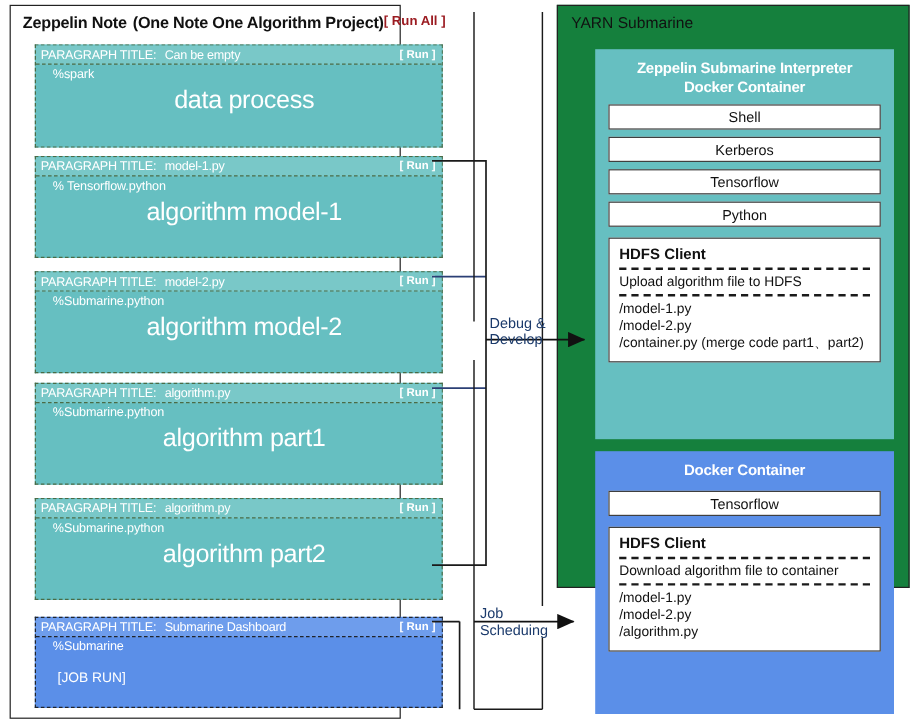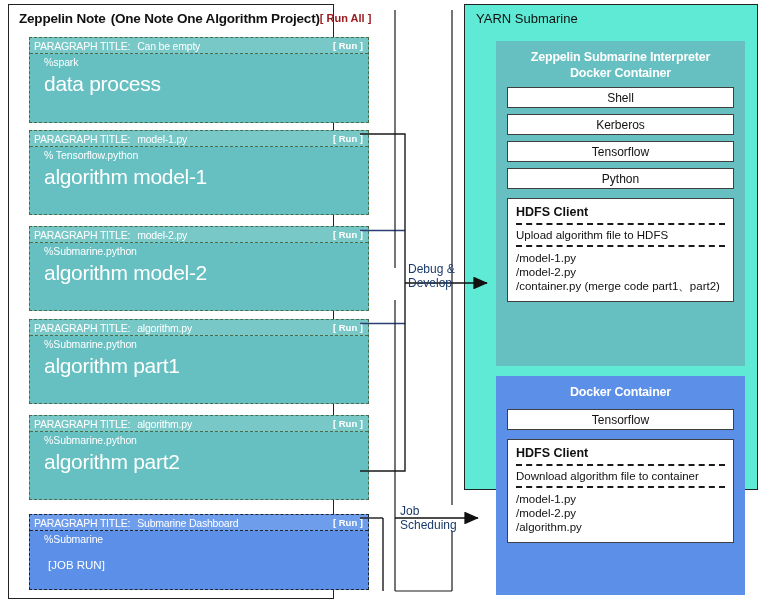--- a/index.html
+++ b/index.html
@@ -107,20 +107,21 @@
     position: relative;
     padding: 2px 5px 0 14px;
   }
   .p-interp {
     font-size: 10.5px;
     color: #ffffff;
     white-space: nowrap;
     letter-spacing: -0.1px;
   }
   .p-main {
+    text-align: center;
     color: #ffffff;
     font-size: 21px;
     letter-spacing: -0.3px;
     white-space: nowrap;
   }
   .p-jobrun {
     font-size: 11.5px;
     color: #ffffff;
     margin-top: 14px;
     padding-left: 4px;
@@ -128,21 +129,21 @@
   }
 
   
   #yarn-panel {
     position: absolute;
     left: 464px;
     top: 4px;
     width: 294px;
     height: 486px;
     border: 1.5px solid #222222;
-    background: #5eead4;
+    background: #15803d;
     box-sizing: border-box;
     padding-left: 17px;
   }
   #yarn-title {
     position: absolute;
     left: 11px;
     top: 6px;
     font-size: 13px;
     color: #111111;
     white-space: nowrap;

